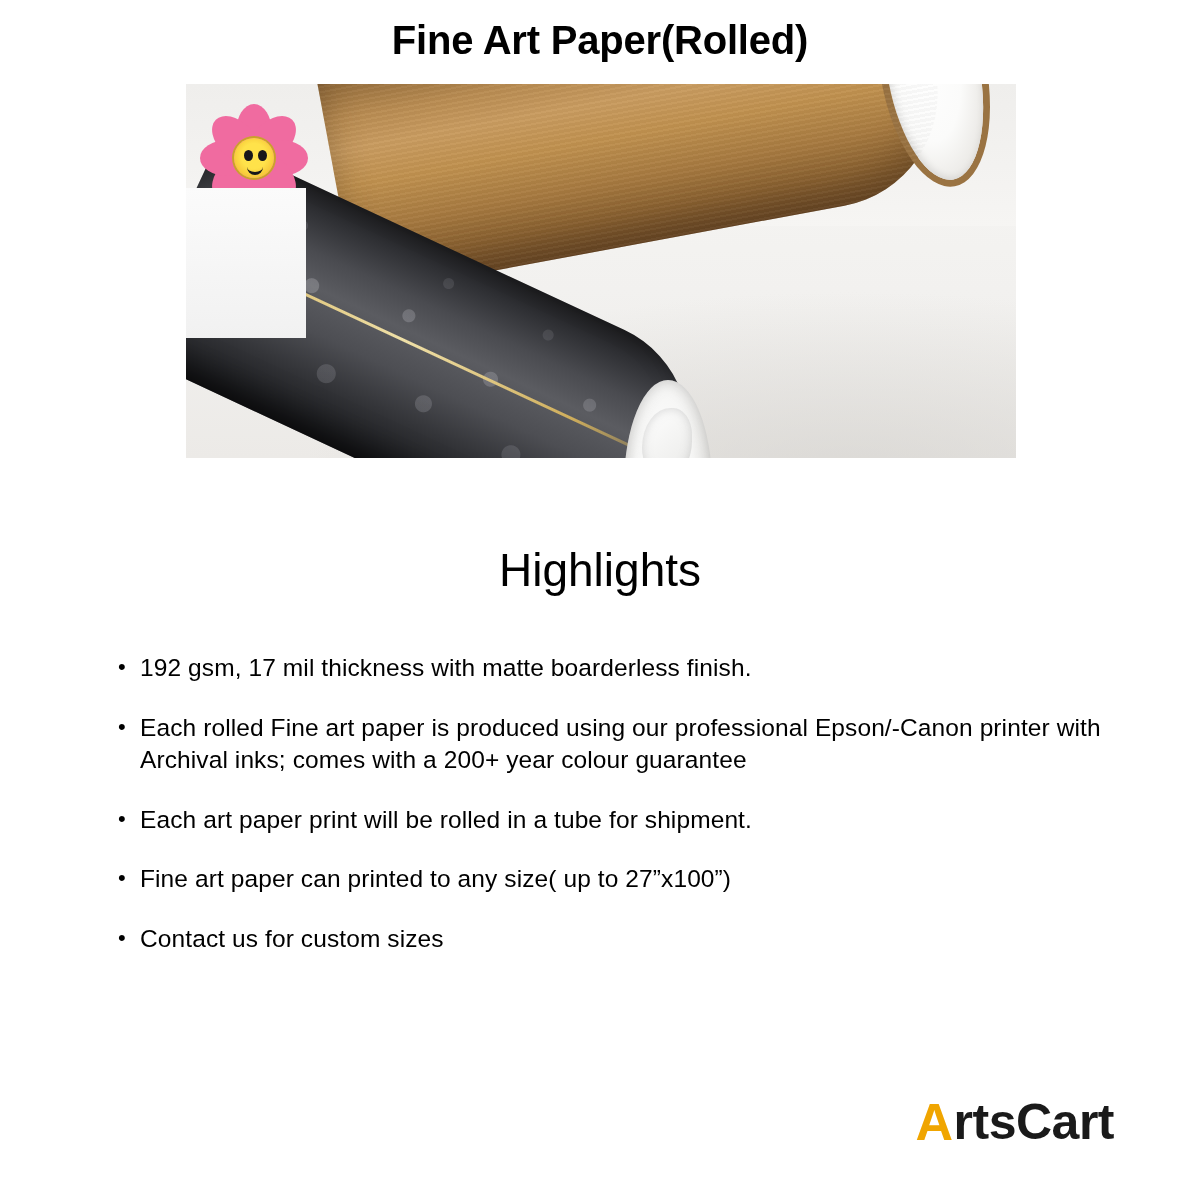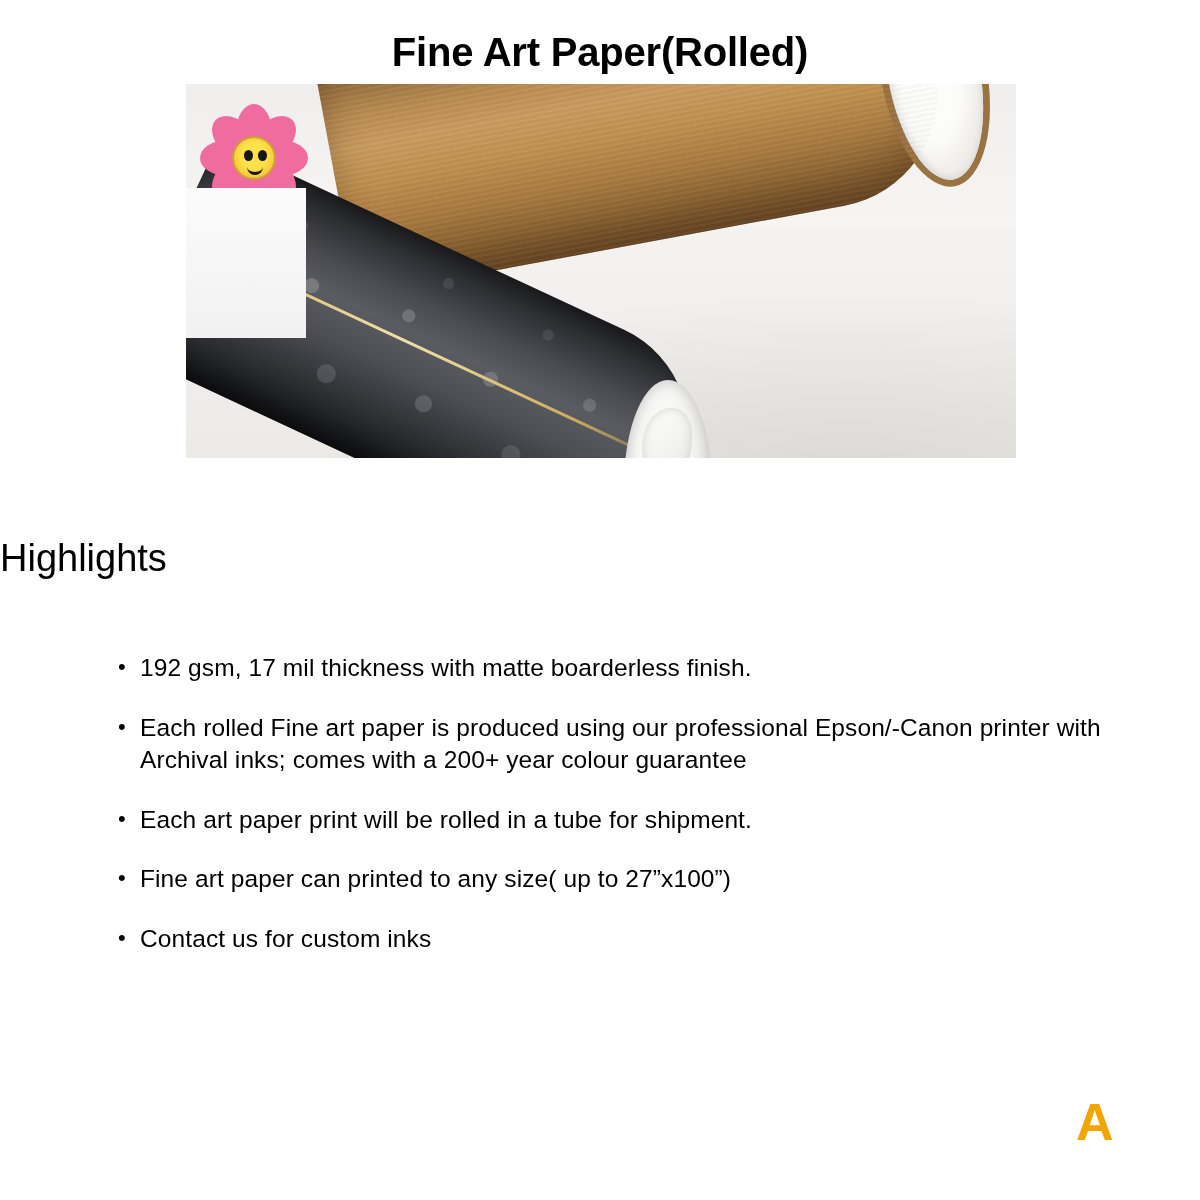--- a/index.html
+++ b/index.html
@@ -22,21 +22,21 @@
     position: relative;
   }
 
   
   .title {
     text-align: center;
     font-size: 40px;
     font-weight: bold;
     letter-spacing: -0.2px;
     margin: 0;
-    padding-top: 30px;
+    padding-top: 18px;
     font-family: "Liberation Sans", sans-serif;
   }
 
   
   .hero-wrap {
     position: absolute;
     left: 186px;
     top: 84px;
     width: 830px;
     height: 374px;
@@ -234,21 +234,22 @@
     left: 0; top: 104px;
     width: 120px; height: 150px;
     background: linear-gradient(180deg,#fbfbfb,#f1f1f1);
   }
 
   
   .highlights-heading {
     position: absolute;
     left: 0; right: 0;
     top: 505px;
-    font-size: 38px;
+    text-align: center;
+    font-size: 46px;
     font-weight: normal;
     font-family: "Liberation Sans", sans-serif;
   }
 
   
   .bullets {
     position: absolute;
     left: 118px;
     top: 652px;
     width: 1010px;
@@ -351,22 +352,23 @@
       <span class="text">Each art paper print will be rolled in a tube for shipment.</span>
     </div>
 
     <div class="bullet">
       <span class="dot">•</span>
       <span class="text">Fine art paper can printed to any size( up to 27”x100”)</span>
     </div>
 
     <div class="bullet">
       <span class="dot">•</span>
-      <span class="text">Contact us for custom inks</span>
+      <span class="text">Contact us for custom sizes</span>
     </div>
 
   </div>
 
   <div class="logo">
     <span class="mark-a">A</span>
+    <span class="word">rtsCart</span>
   </div>
 
 </div>
 
 </body></html>

